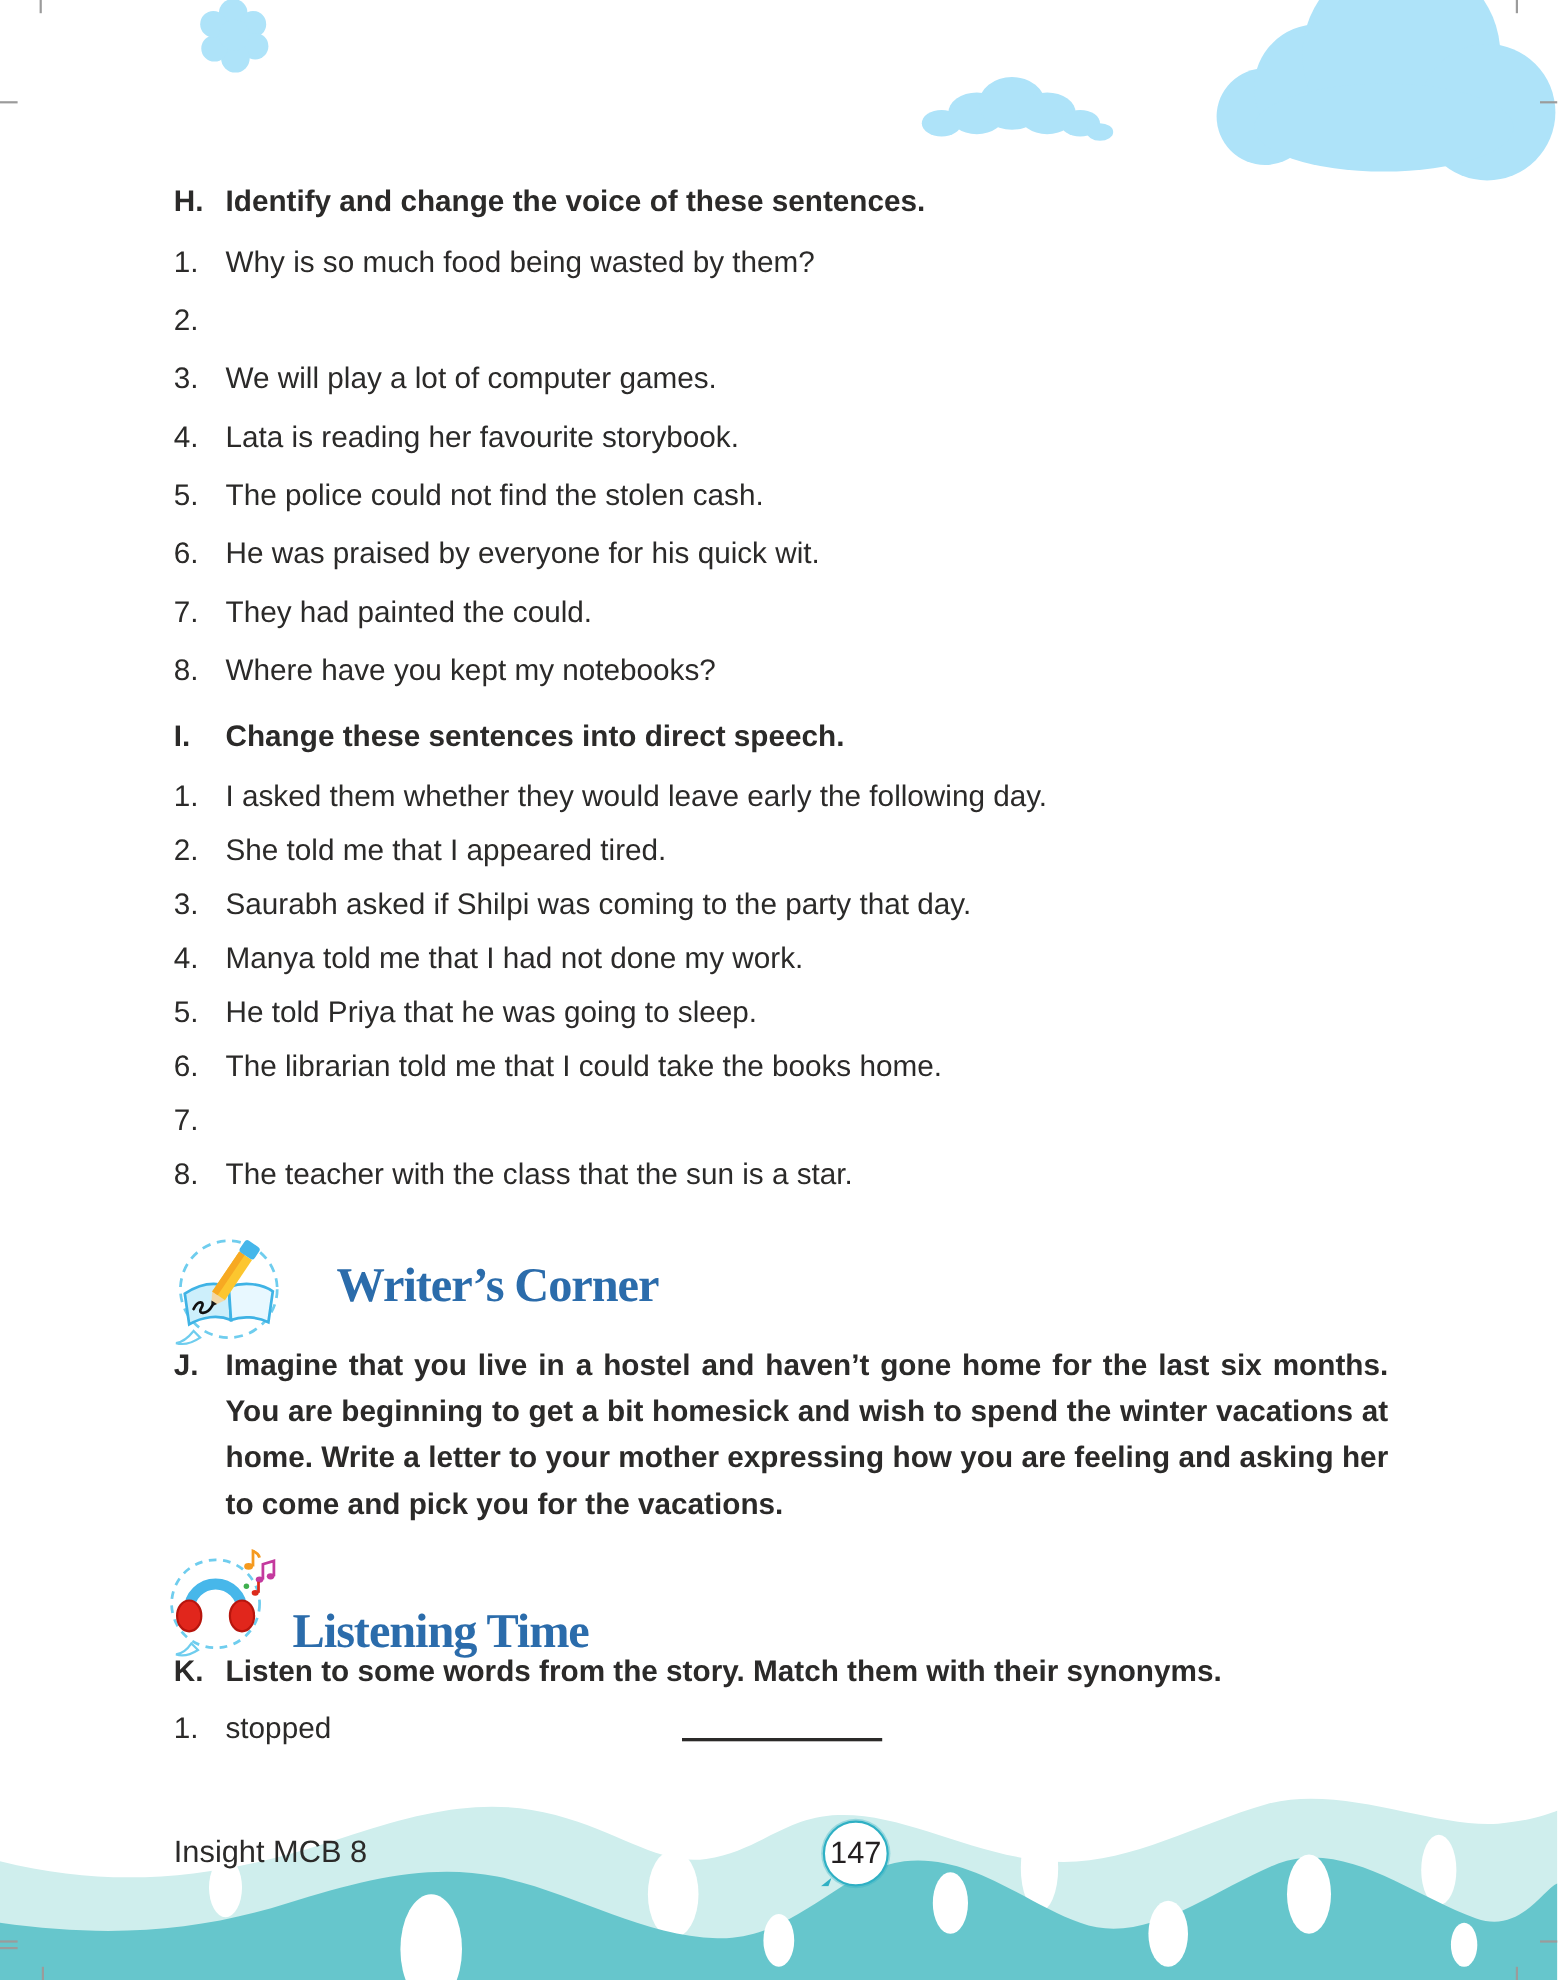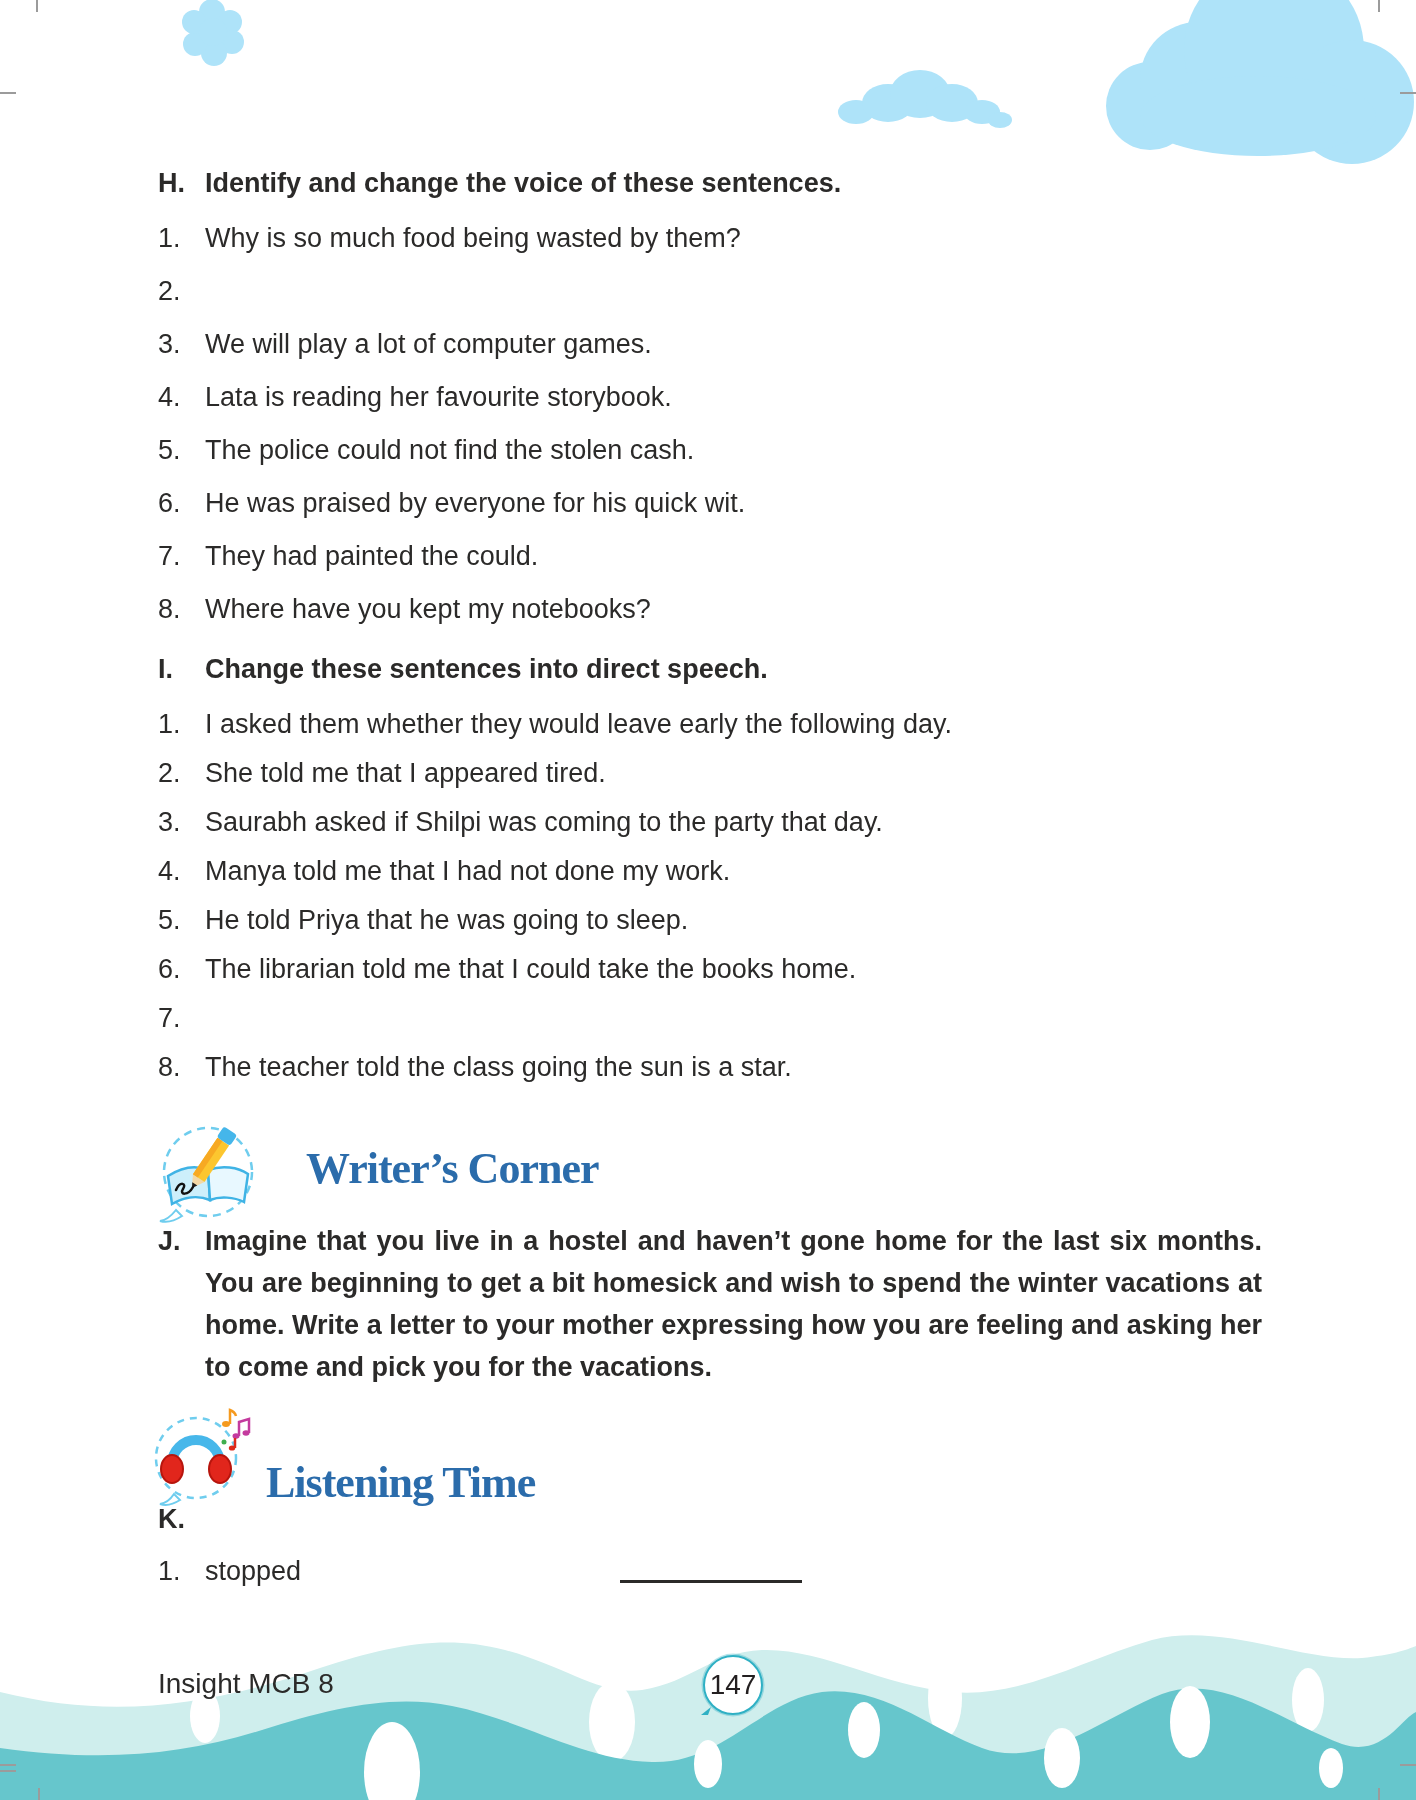--- a/index.html
+++ b/index.html
@@ -37,21 +37,21 @@
   .ex-k { position:absolute; left:158px; width:1104px; }
   .ex-k .row.title { height:52px; }
   .k-item { position:relative; height:50px; }
   .answer-blank {
     position:absolute; left:462px; top:26px; width:182px; height:0;
     border-bottom:3px solid #2b2a29;
   }
   
   .footer-book { position:absolute; left:158px; top:1668px; font-size:28px; z-index:4; }
   .page-bubble {
-    position:absolute; left:703px; top:1655px; width:56px; height:56px;
+    position:absolute; left:748px; top:1655px; width:56px; height:56px;
     border:2px solid #2fb0c4; border-radius:50%; background:#ffffff;
     box-shadow:0 0 0 1.5px rgba(47,176,196,.35);
     display:flex; align-items:center; justify-content:center;
     font-size:28px; color:#231f20; z-index:4;
   }
   .page-bubble::after {
     content:""; position:absolute; left:-4px; bottom:-2px; width:10px; height:10px;
     background:#2fb0c4; clip-path:polygon(0 100%, 100% 20%, 70% 100%);
   }
   .waves { position:absolute; left:0; top:1600px; z-index:3; }
@@ -167,21 +167,21 @@
         </li>
       <li class="row">
           <span class="num">6.</span>
           <span>The librarian told me that I could take the books home.</span>
         </li>
       <li class="row">
           <span class="num">7.</span>
         </li>
       <li class="row">
           <span class="num">8.</span>
-          <span>The teacher told the class going the sun is a star.</span>
+          <span>The teacher with the class that the sun is a star.</span>
         </li>
     </ol>
   </section>
 
   <div class="banner" style="top:1112px;">
     <svg class="banner-icon" width="146" height="112" viewBox="0 0 146 112">
       <circle cx="62" cy="60" r="44" fill="#ffffff" stroke="#6fcdee" stroke-width="2.5" stroke-dasharray="8 6"></circle>
       <path d="M30,98 q-8,10 -16,11 q10,3 22,-5 Z" fill="#ffffff" stroke="#6fcdee" stroke-width="2"></path>
       <path d="M22,64 C 36,55 50,53 62,58 L64,88 C 52,83 38,85 26,92 Z" fill="#cdeffb" stroke="#3fb3e5" stroke-width="2.5"></path>
       <path d="M62,58 C 76,53 92,55 102,62 L98,90 C 88,85 74,84 64,88 Z" fill="#e8f8ff" stroke="#3fb3e5" stroke-width="2.5"></path>
@@ -221,20 +221,21 @@
         <path d="M89,50 V40" fill="none" stroke="#dd2a1b" stroke-width="2.5"></path>
         <circle cx="78" cy="44" r="2.5" fill="#3faf4e"></circle>
       </g>
     </svg>
     <h2 class="banner-title">Listening Time</h2>
   </div>
 
   <section class="ex-k" style="top:1502px;">
     <div class="row title">
       <span class="num">K.</span>
+      <span>Listen to some words from the story. Match them with their synonyms.</span>
     </div>
     <div class="row k-item">
       <span class="num">1.</span>
       <span>stopped</span>
       <span class="answer-blank"></span>
     </div>
   </section>
 
   <svg class="waves deco" width="1416" height="200" viewBox="0 1600 1416 200">
     <path d="M0,1692 C 120,1722 220,1702 320,1668 C 390,1645 445,1634 505,1650 C 565,1666 600,1696 642,1690 C 692,1682 712,1652 762,1650 C 822,1648 882,1686 952,1692 C 1022,1698 1082,1660 1152,1640 C 1222,1622 1302,1662 1362,1658 C 1392,1655 1406,1650 1416,1646 L1416,1800 L0,1800 Z" fill="#cfeeed"></path>

